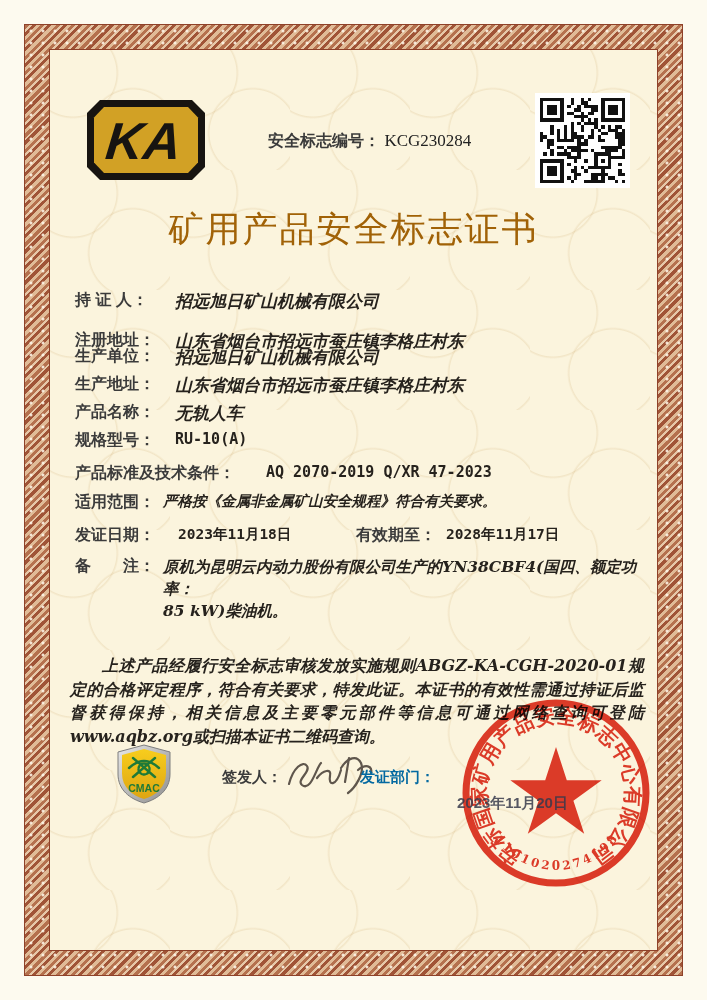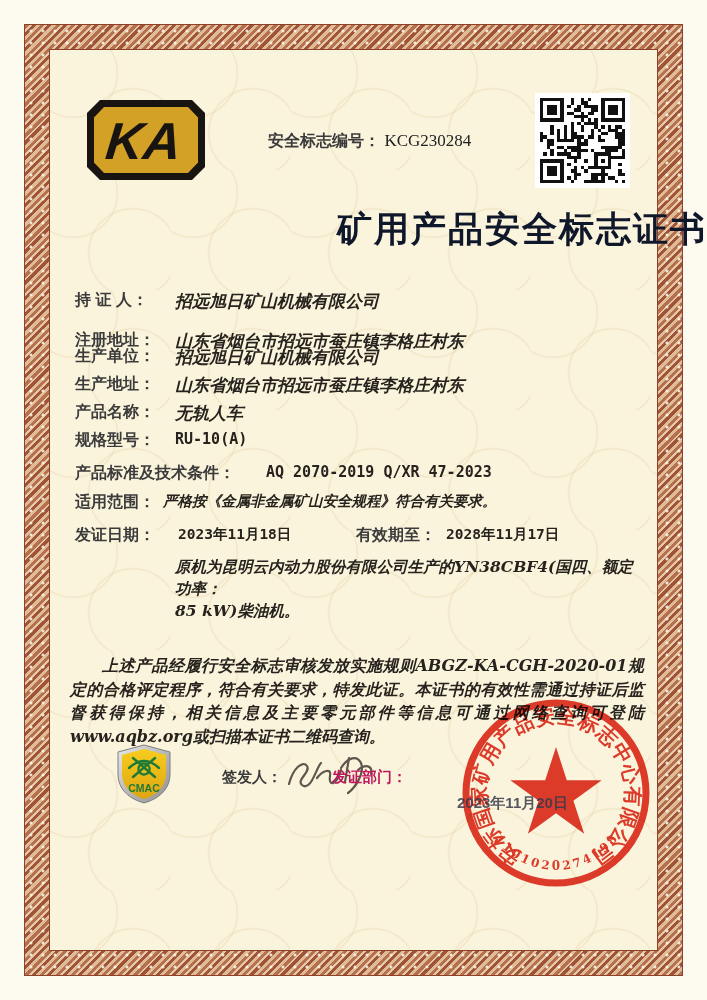--- a/index.html
+++ b/index.html
@@ -18,44 +18,44 @@
           #fbf4dd;
         background-size:120px 120px;}
   
   .ka-logo{position:absolute;left:86px;top:99px;width:120px;height:82px;}
   .certno{position:absolute;left:268px;top:131px;white-space:nowrap;text-align:center;}
   .certno .l{font-weight:700;font-size:16px;color:#3a3a3a;}
   .certno .v{font-family:"Liberation Serif",serif;font-size:17px;color:#222;}
   .qr{position:absolute;left:535px;top:93px;width:95px;height:95px;background:#fff;padding:0;}
   .qr svg{position:absolute;left:5px;top:5px;width:85px;height:85px;shape-rendering:crispEdges;}
   
-  .title{position:absolute;left:0;top:206px;width:100%;margin:0;text-align:right;
-         font-size:35px;font-weight:700;letter-spacing:2px;color:#0f172a;}
+  .title{position:absolute;left:0;top:206px;width:100%;margin:0;text-align:center;
+         font-size:35px;font-weight:400;letter-spacing:2px;color:#a16207;}
   
   .row{position:absolute;left:0;width:100%;height:22px;}
   .lbl{position:absolute;left:75px;font-size:16px;font-weight:700;color:#3b3b3b;white-space:nowrap;}
   .val{position:absolute;left:175px;white-space:nowrap;color:#26221d;}
   .kai{font-family:"DejaVu Serif",serif;font-style:italic;font-weight:700;font-size:17px;}
   .num{font-family:"DejaVu Sans Mono",monospace;font-weight:700;font-size:15px;letter-spacing:0;text-align:right;}
   .val-far{left:266px;}
   .val-near{left:163px;font-size:14.5px;}
   
   .d-l1{left:75px;}  .d-v1{left:178px;} .d-l2{left:356px;} .d-v2{left:446px;}
   .date-v{position:absolute;font-family:"DejaVu Sans Mono",monospace;font-weight:700;font-size:14.5px;color:#26221d;white-space:nowrap;}
   
   .remark-lines{position:absolute;left:163px;top:556px;width:480px;}
-  .remark-lines div{font-family:"DejaVu Serif",serif;font-style:italic;font-weight:700;font-size:15.5px;line-height:22px;color:#26221d;margin-left:12px;}
+  .remark-lines div{font-family:"DejaVu Serif",serif;font-style:italic;font-weight:700;font-size:15.5px;line-height:22px;color:#26221d;}
   
   .statement{position:absolute;left:70px;top:638px;width:574px;text-align:justify;text-indent:2em;
              font-family:"DejaVu Serif",serif;font-style:italic;font-weight:700;font-size:16px;line-height:23.5px;color:#26221d;}
   
   .cmac{position:absolute;left:115px;top:744px;width:58px;height:60px;}
   .sig-label{position:absolute;left:222px;top:768px;font-size:15px;font-weight:700;color:#3b3b3b;}
   .signature{position:absolute;left:283px;top:748px;width:98px;height:52px;}
-  .dept-label{position:absolute;left:332px;top:768px;font-size:15px;font-weight:700;color:#be185d;}
+  .dept-label{position:absolute;left:360px;top:768px;font-size:15px;font-weight:700;color:#0369a1;}
   .seal{position:absolute;left:455px;top:692px;width:202px;height:202px;mix-blend-mode:multiply;opacity:.93;}
   .seal-date{position:absolute;left:457px;top:794px;width:160px;font-size:15px;font-weight:700;
              color:rgba(55,58,75,.85);z-index:5;white-space:nowrap;}
 </style>
 </head>
 <body>
 
 <div class="page">
   <div class="band"></div>
   <div class="inner"></div>
@@ -408,20 +408,23 @@
     <span class="val kai val-near">严格按《金属非金属矿山安全规程》符合有关要求。</span>
   </div>
 
   <div class="row" style="top:525px">
     <span class="lbl d-l1">发证日期：</span>
     <span class="date-v d-v1">2023年11月18日</span>
     <span class="lbl d-l2">有效期至：</span>
     <span class="date-v d-v2">2028年11月17日</span>
   </div>
 
+  <div class="row" style="top:556px">
+    <span class="lbl">备　　注：</span>
+  </div>
   <div class="remark-lines">
     <div>原机为昆明云内动力股份有限公司生产的YN38CBF4(国四、额定功率：</div>
     <div>85 kW)柴油机。</div>
   </div>
 
   <p class="statement">上述产品经履行安全标志审核发放实施规则ABGZ-KA-CGH-2020-01规定的合格评定程序，符合有关要求，特发此证。本证书的有效性需通过持证后监督获得保持，相关信息及主要零元部件等信息可通过网络查询可登陆www.aqbz.org或扫描本证书二维码查询。</p>
 
   <svg class="cmac" viewBox="0 0 58 60">
     <defs>
       <linearGradient id="gSilver" x1="0" y1="0" x2="1" y2="1">

